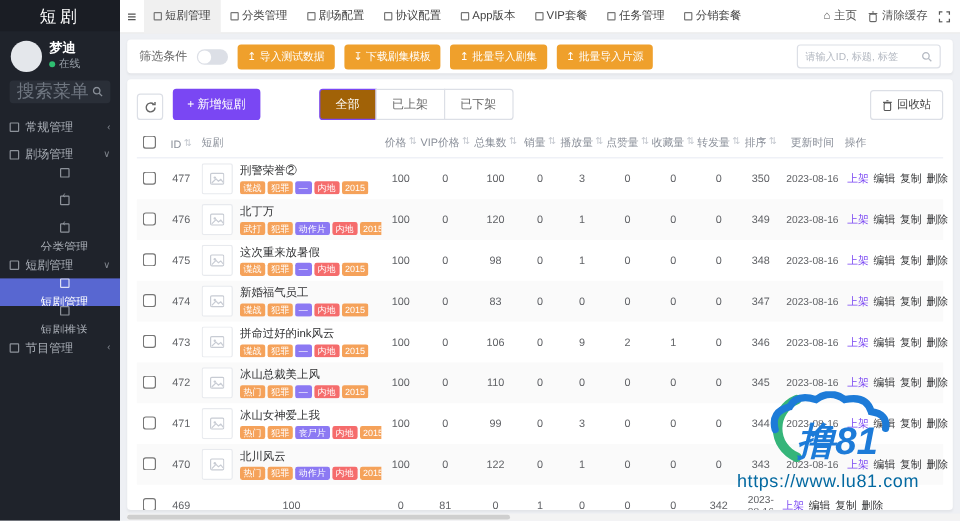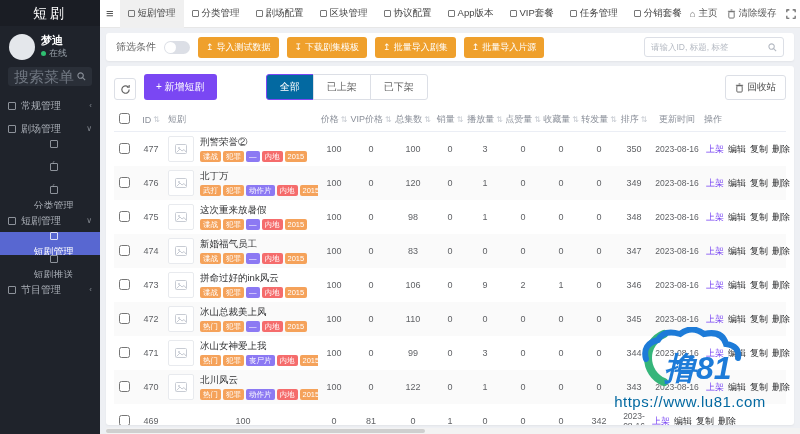--- a/index.html
+++ b/index.html
@@ -37,38 +37,38 @@
   .tn-right { margin-left:auto; display:flex; align-items:center; gap:9px; font-size:9.5px; color:#555; }
   .tn-item { display:flex; align-items:center; gap:3px; cursor:pointer; white-space:nowrap; }
   .content { position:absolute; top:28px; left:0; right:0; bottom:0; padding:5px 6px 0;border-radius:20px; }
   .card { background:#fff; border-radius:3px; box-shadow:0 1px 2px rgba(0,0,0,.05); }
   
   .filter-card { height:28px; display:flex; align-items:center; padding:0 10px; gap:8px; }
   .flabel { font-size:10px; color:#666; }
   .toggle { width:26px; height:13px; border-radius:7px; background:#dcdfe6; position:relative; cursor:pointer; flex:none; }
   .toggle::after { content:""; position:absolute; left:1px; top:1px; width:11px; height:11px; background:#fff; border-radius:50%; }
   .obtn { background:#efa02c; color:#fff; font-size:9px; border:none; border-radius:3px; padding:4px 8px; display:flex; gap:3px; align-items:center; cursor:pointer; white-space:nowrap; }
-  .fsearch { margin-left:auto; border:1px solid #dcdfe6; border-radius:3px; height:20px; display:flex; align-items:center; padding:0 6px; gap:4px; width:140px; }
+  .fsearch { margin-left:auto; border:1px solid #dcdfe6; border-radius:3px; height:20px; display:flex; align-items:center; padding:0 6px; gap:4px; width:120px; }
   .fsearch input { border:none; outline:none; font-size:8.5px; color:#666; flex:1; min-width:0; }
   .fsearch input::placeholder { color:#b4b9c2; }
   
   .table-card { margin-top:5px; height:359px; padding:8px 8px 0; overflow:hidden; position:relative; }
   .toolbar { display:flex; align-items:flex-end; margin-bottom:8px; }
   .icon-btn { width:22px; height:22px; border:1px solid #dcdfe6; border-radius:3px; background:#fff; display:flex; align-items:center; justify-content:center; color:#666; cursor:pointer; }
   .add-btn { background:#7a47f3; color:#fff; border:none; border-radius:3px; font-size:10px; padding:6px 12px; margin-left:8px; cursor:pointer; }
   .segment { display:flex; margin-left:50px; }
   .seg { border:1px solid #dcdfe6; background:#fff; color:#666; font-size:10px; padding:5px 13px; margin-left:-1px; cursor:pointer; }
   .seg:first-child { border-radius:3px 0 0 3px; }
   .seg:last-child { border-radius:0 3px 3px 0; }
-  .seg.active { background:#0369a1; border-color:#7a47f3; color:#fff; }
+  .seg.active { background:#a16207; border-color:#7a47f3; color:#fff; }
   .recycle-btn { margin-left:auto; border:1px solid #dcdfe6; background:#fff; border-radius:3px; font-size:9.5px; color:#444; padding:5px 9px; display:flex; gap:4px; align-items:center; cursor:pointer; }
   
   .trow { display:grid; grid-template-columns:20px 34px 150px 32px 42px 42px 32px 38px 38px 38px 38px 32px 54px 1fr; align-items:center; }
   .thead { height:24px; border-bottom:1px solid #ebeef5; color:#8a8f99; font-size:9px; }
-  .th { display:flex; align-items:center; justify-content:center; gap:2px; white-space:nowrap; }
+  .th { display:flex; justify-content:center; gap:2px; white-space:nowrap; }
   .th.left { justify-content:flex-start; }
   .sort { font-size:8px; color:#c5c9d0; }
   .tbody .trow { height:34px; }
   .tbody .trow:nth-child(even) { background:#fafafa; }
   .td { text-align:center; font-size:9px; color:#606266; }
   .td input { width:11px; height:11px; }
   .drama-cell { display:flex; align-items:center; gap:6px; text-align:left; overflow:hidden; }
   .thumb { width:26px; height:26px; border:1px solid #e8eaee; border-radius:2px; display:flex; align-items:center; justify-content:center; color:#c8ccd4; background:#fff; flex:none; }
   .dmeta { overflow:hidden; }
   .dtitle { font-size:9.5px; color:#303133; white-space:nowrap; overflow:hidden; text-overflow:ellipsis; margin-bottom:2px; }
@@ -163,24 +163,20 @@
           <span class="ti"></span>
           <span>短剧管理</span>
         </div>
         <div class="ttab">
           <span class="ti"></span>
           <span>分类管理</span>
         </div>
         <div class="ttab">
           <span class="ti"></span>
           <span>剧场配置</span>
-        </div>
-        <div class="ttab">
-          <span class="ti"></span>
-          <span>区块管理</span>
         </div>
         <div class="ttab">
           <span class="ti"></span>
           <span>协议配置</span>
         </div>
         <div class="ttab">
           <span class="ti"></span>
           <span>App版本</span>
         </div>
         <div class="ttab">

